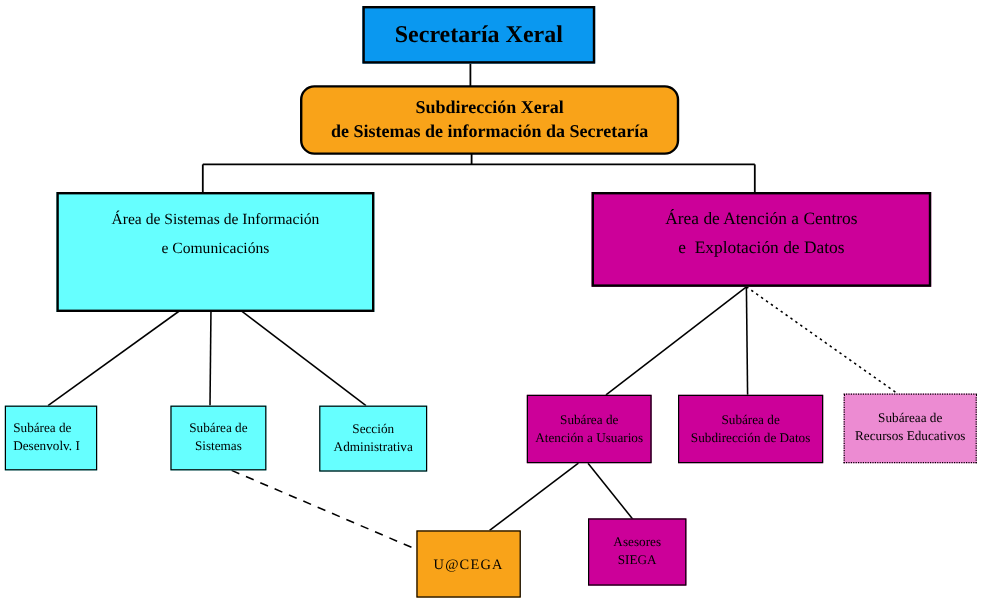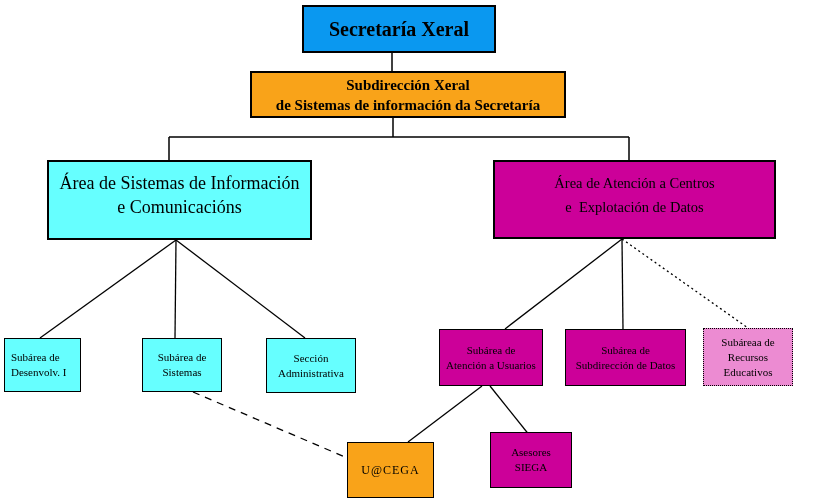--- a/index.html
+++ b/index.html
@@ -20,31 +20,31 @@
     flex-direction: column;
     align-items: center;
     justify-content: center;
     text-align: center;
     border: 2px solid #000;
     background: #fff;
   }
   .node span { display: block; white-space: pre-wrap; }
 
   .n-secretaria   { left: 302px; top: 5px;   width: 194px; height: 48px; background: var(--blue);    font-weight: bold; font-size: 20px; }
-  .n-subdireccion { left: 250px; top: 71px;  width: 316px; height: 47px; background: var(--orange);  font-weight: bold; font-size: 15px; line-height: 20px; }
-  .n-area-sistemas{ left: 47px;  top: 160px; width: 265px; height: 80px; background: var(--cyan);    font-size: 18px; line-height: 24px; justify-content: flex-start; padding-top: 9px; }
+  .n-subdireccion { left: 250px; top: 71px;  width: 316px; height: 58px; background: var(--orange);  font-weight: bold; font-size: 15px; line-height: 20px; border-radius: 12px; }
+  .n-area-sistemas{ left: 47px;  top: 160px; width: 265px; height: 100px; background: var(--cyan);    font-size: 13px; line-height: 24px; justify-content: flex-start; padding-top: 9px; }
   .n-area-atencion{ left: 493px; top: 160px; width: 283px; height: 79px; background: var(--magenta); font-size: 14.5px; line-height: 24px; justify-content: flex-start; padding-top: 9px; align-items: center; }
 
   .small { border-width: 1px; font-size: 11px; line-height: 15px; }
   .n-sub-desenvolv   { left: 4px;   top: 338px; width: 77px;  height: 54px; background: var(--cyan); align-items: flex-start; text-align: left; padding-left: 6px; }
   .n-sub-sistemas    { left: 142px; top: 338px; width: 80px;  height: 54px; background: var(--cyan); }
   .n-seccion-admin   { left: 266px; top: 338px; width: 90px;  height: 55px; background: var(--cyan); }
   .n-sub-atencion    { left: 439px; top: 329px; width: 104px; height: 57px; background: var(--magenta); }
   .n-sub-explotacion { left: 565px; top: 329px; width: 121px; height: 57px; background: var(--magenta); }
-  .n-sub-recursos    { left: 703px; top: 328px; width: 90px; height: 58px; background: var(--pink); border: 1.5px dotted #000; justify-content: center; }
+  .n-sub-recursos    { left: 703px; top: 328px; width: 111px; height: 58px; background: var(--pink); border: 1.5px dotted #000; justify-content: center; }
   .n-ucega    { left: 347px; top: 442px; width: 87px; height: 56px; background: var(--orange); font-size: 12px; letter-spacing: 1px; border-width: 1.5px; }
   .n-asesores { left: 490px; top: 432px; width: 82px; height: 56px; background: var(--magenta); font-size: 11px; line-height: 15px; border-width: 1.5px; }
 </style>
 </head>
 <body>
 
 <div class="canvas">
 
   <svg class="wires" viewBox="0 0 819 500" xmlns="http://www.w3.org/2000/svg">
 

